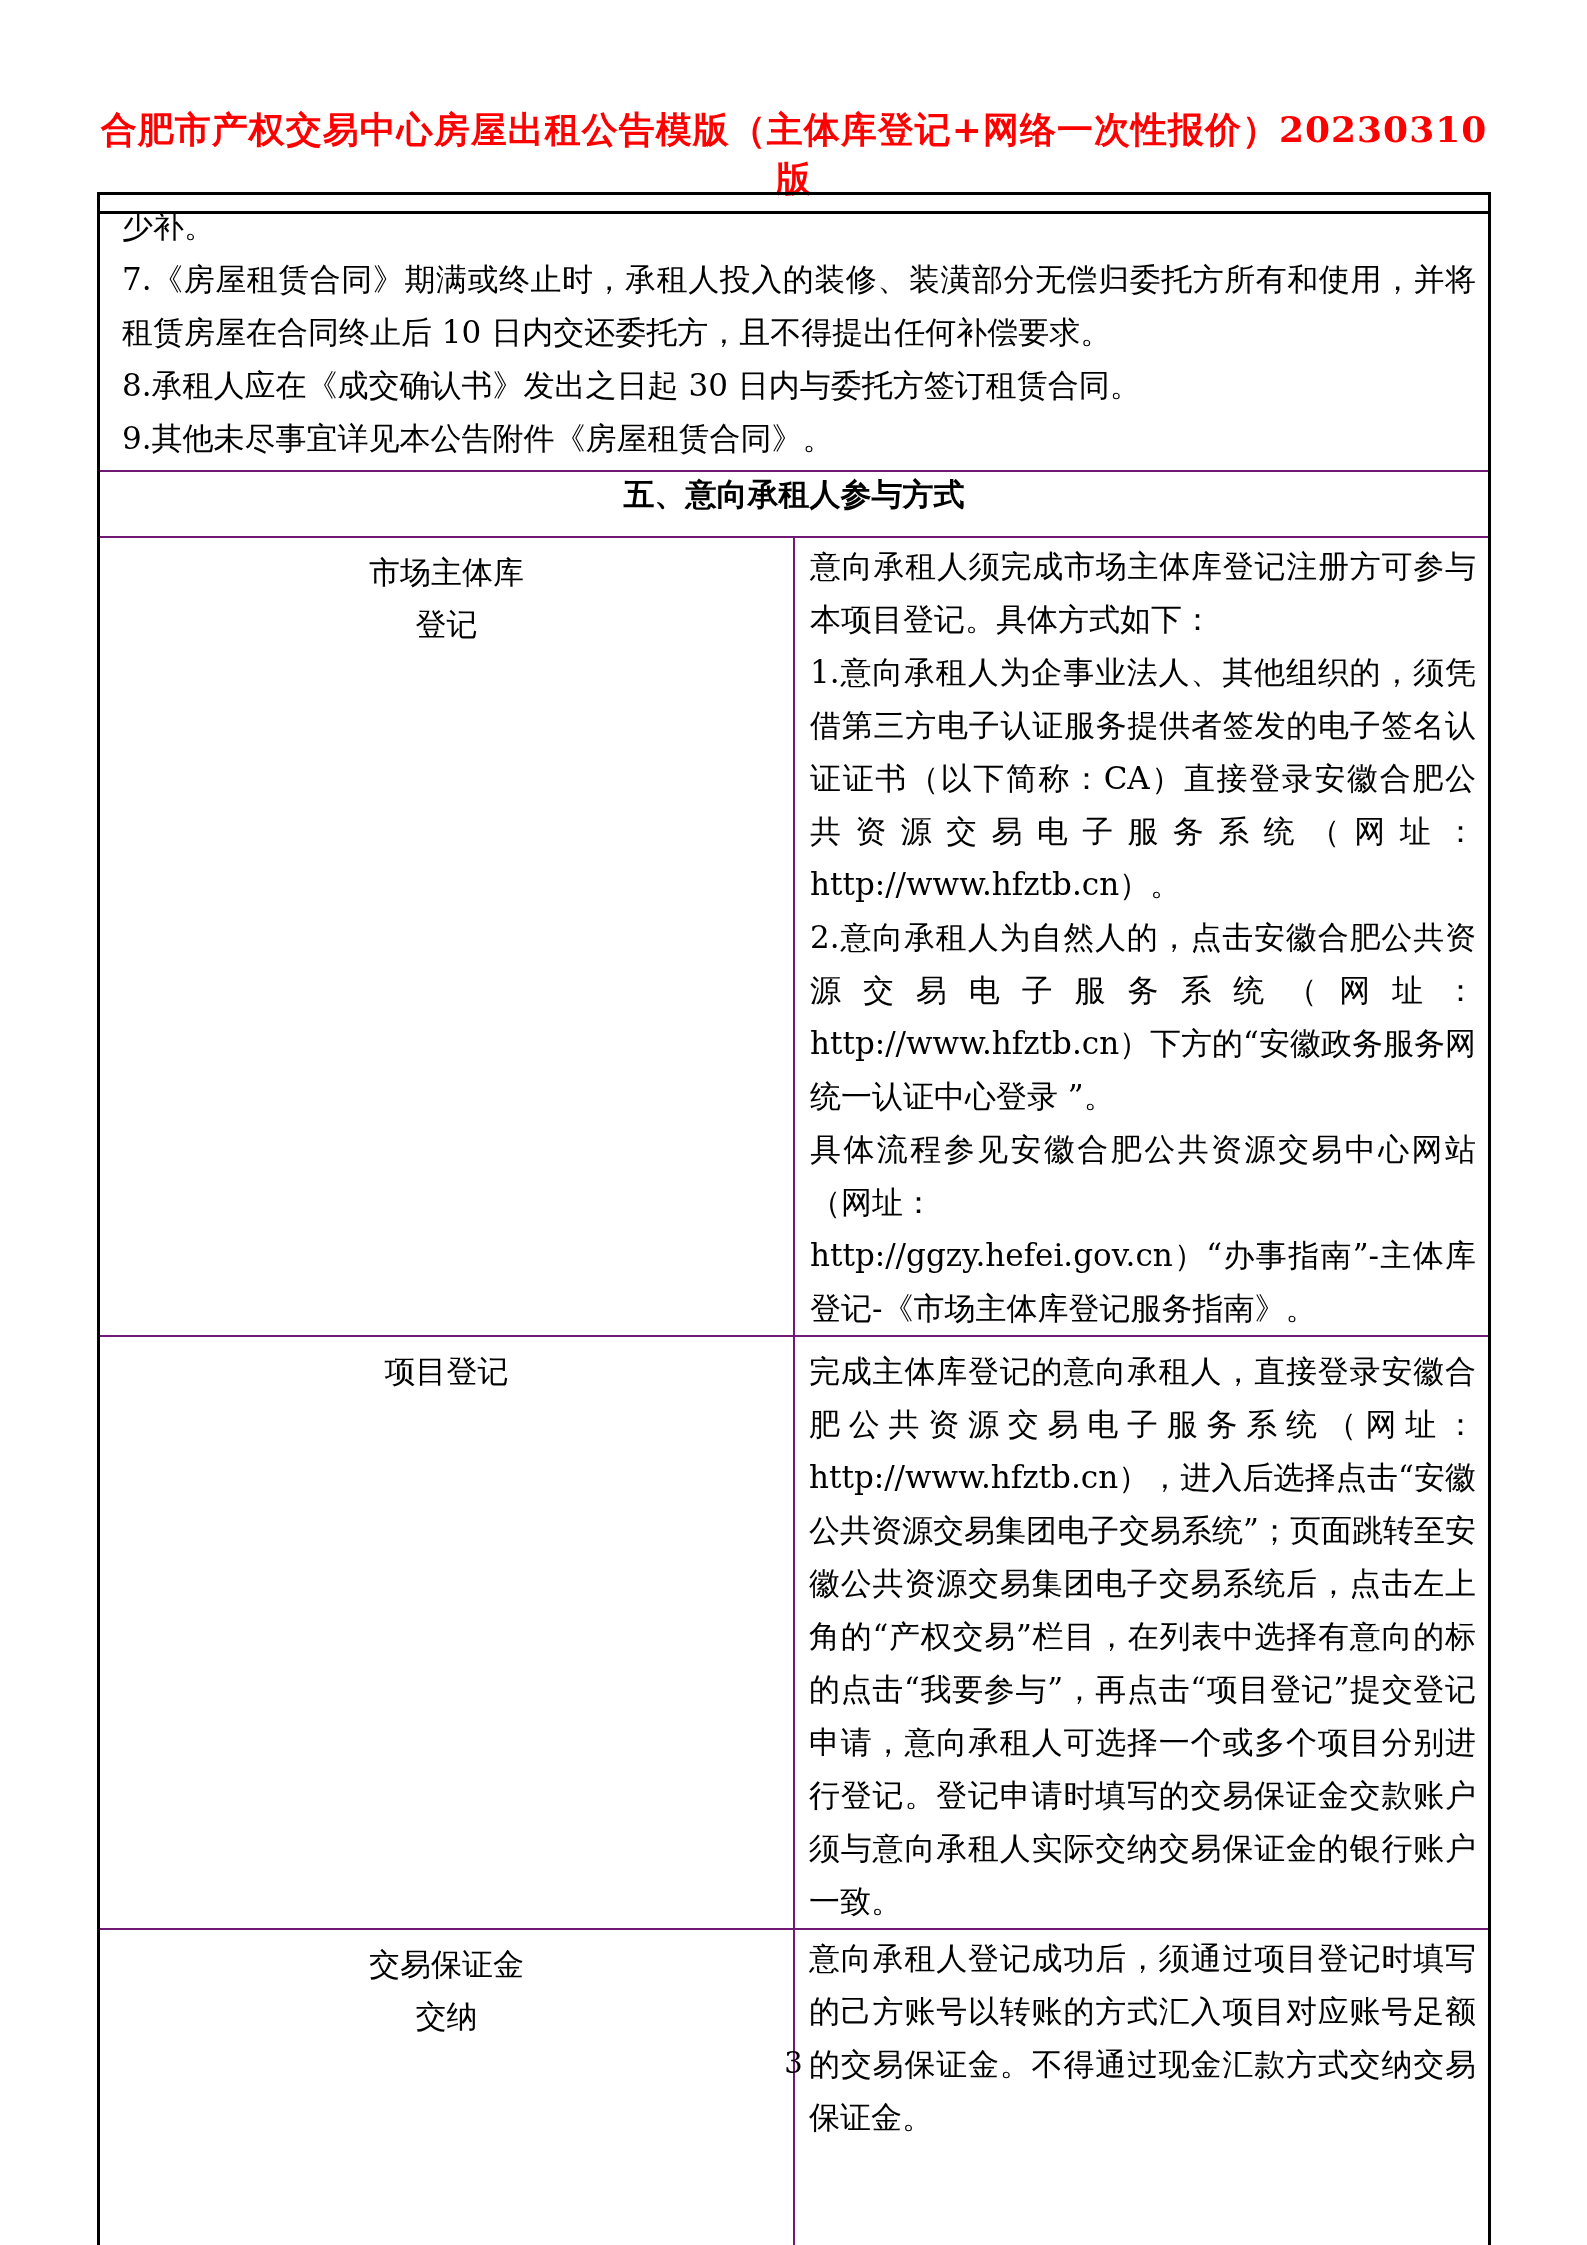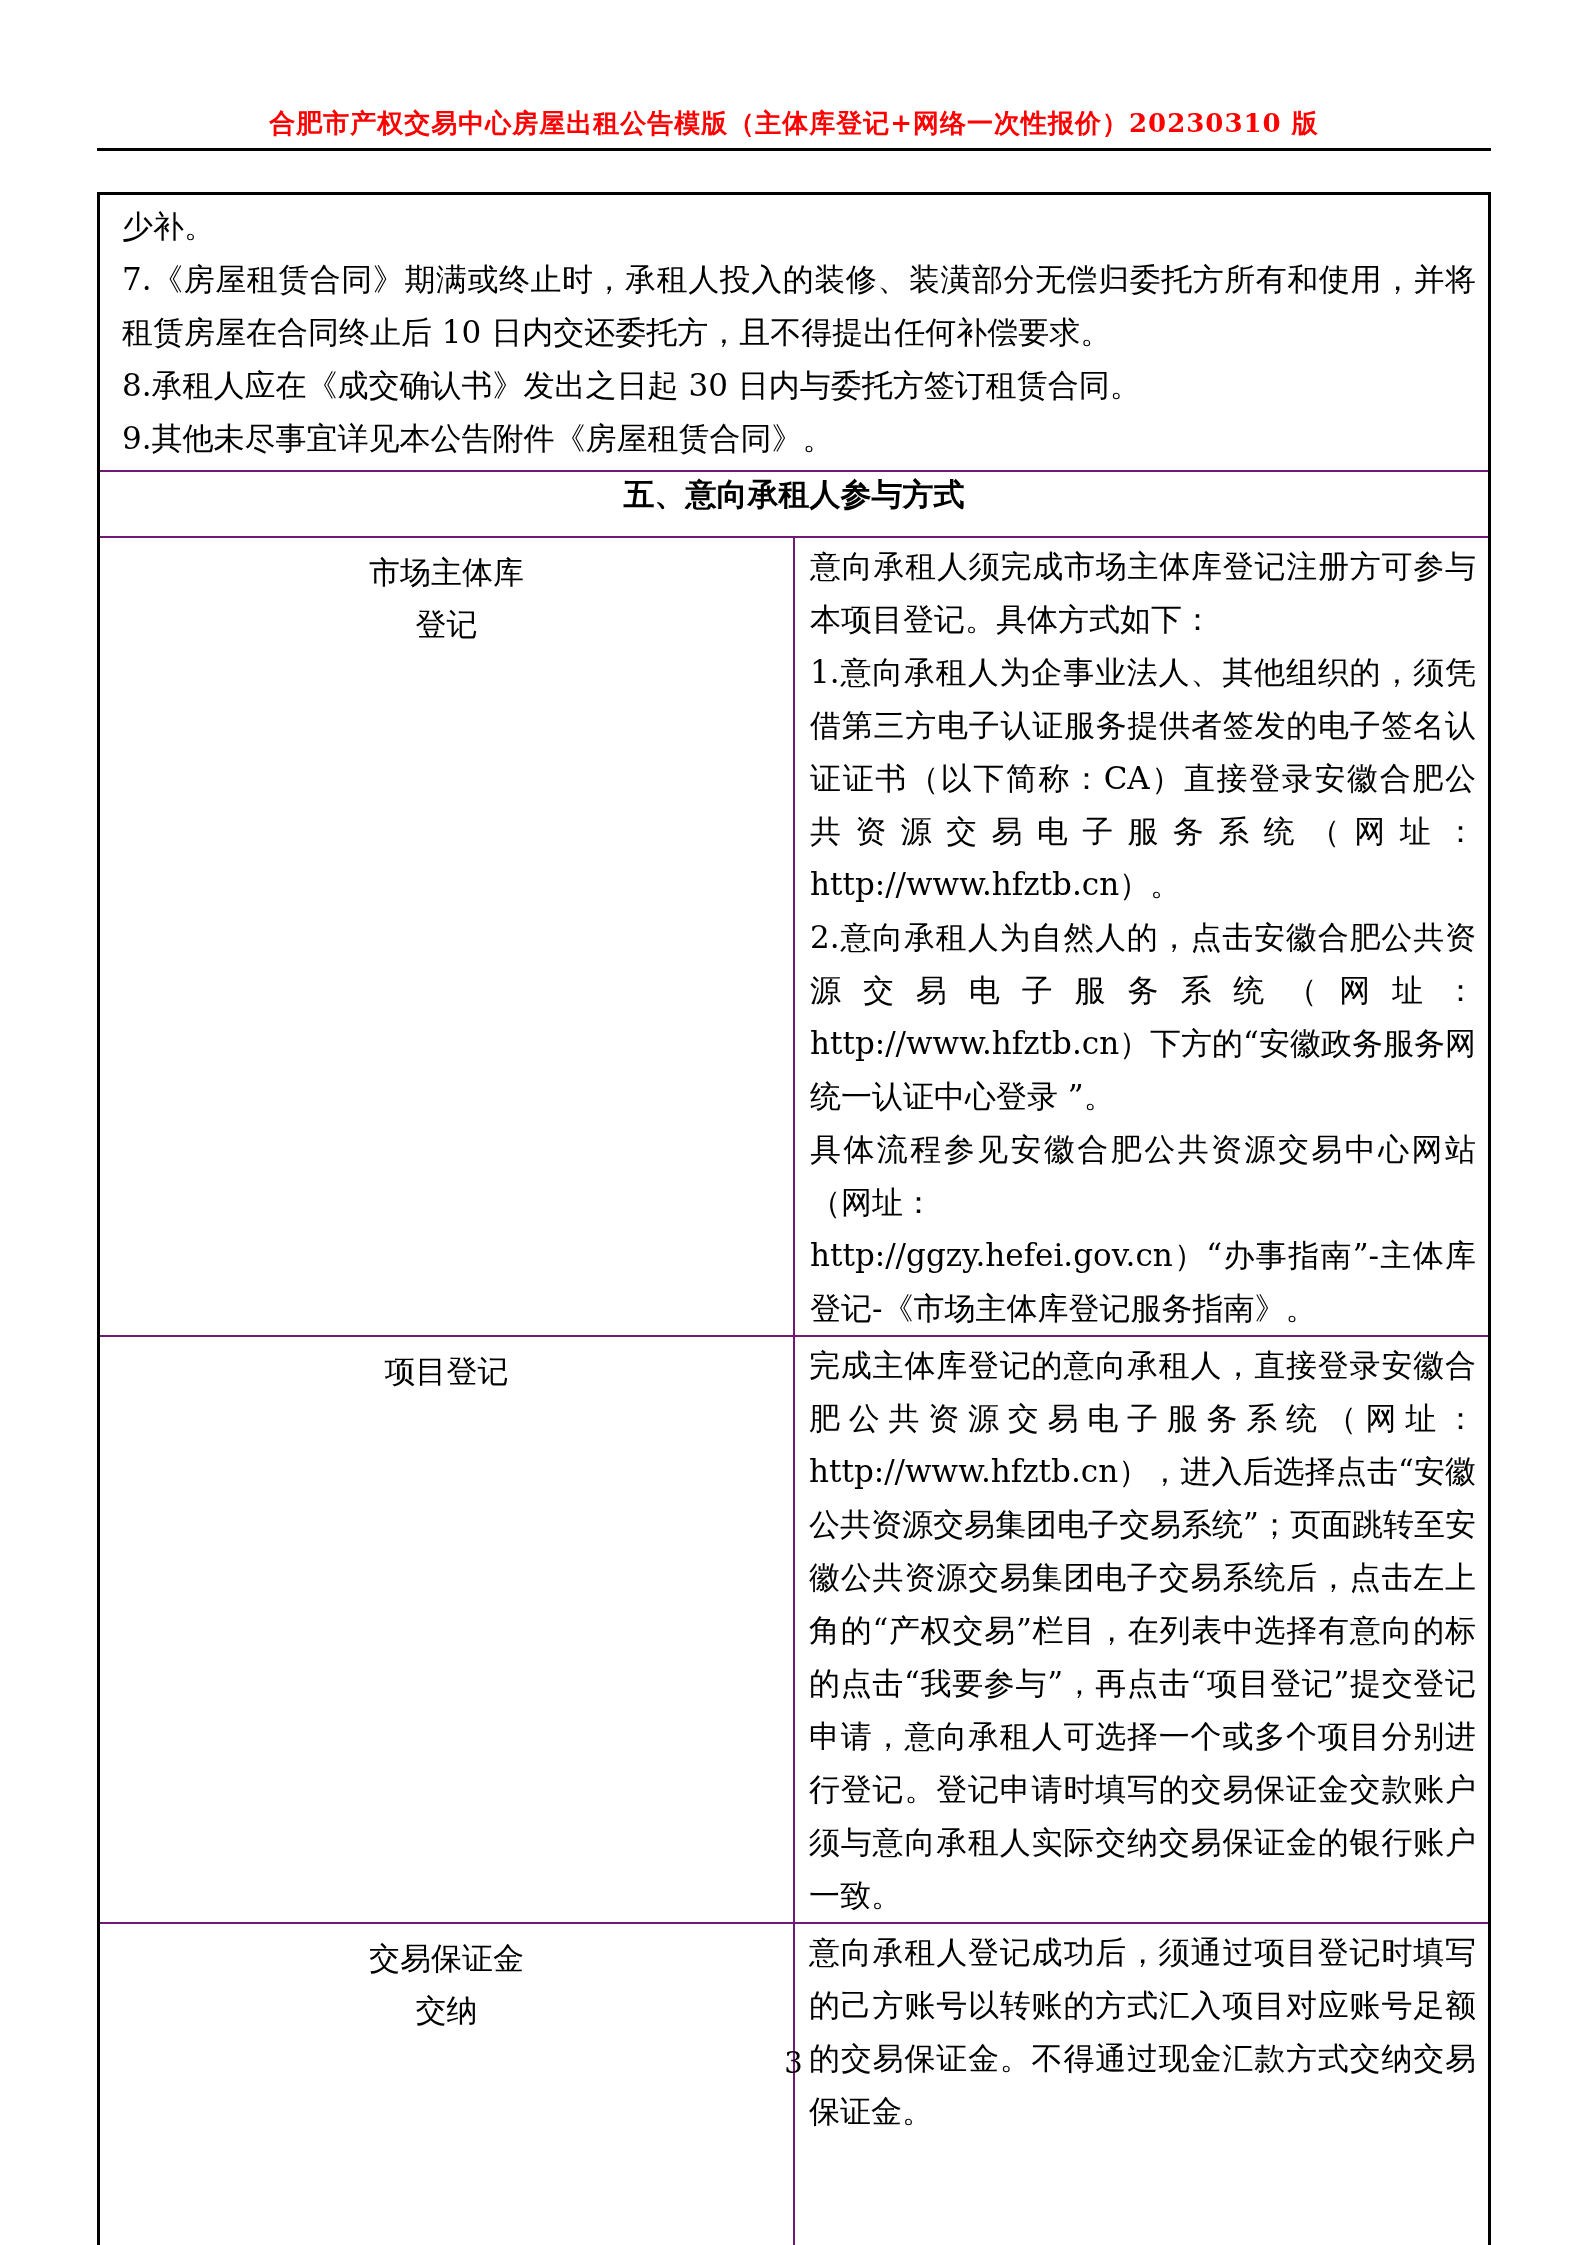--- a/index.html
+++ b/index.html
@@ -11,21 +11,21 @@
     font-family: "DejaVu Serif", "Liberation Serif", serif;
     color: #000000;
     overflow: hidden;
   }
   .doc-header {
     position: absolute;
     left: 97px;
     width: 1394px;
     top: 106px;
     text-align: center;
-    font-size: 26px;
+    font-size: 36px;
     font-weight: bold;
     color: #ff0000;
     padding-bottom: 7px;
     border-bottom: 3px solid #000000;
     letter-spacing: 1px;
   }
   .main-table {
     position: absolute;
     left: 97px;
     top: 192px;
@@ -60,21 +60,21 @@
     font-size: 31px;
     line-height: 52px;
     white-space: pre-line;
     padding: 8px 6px;
   }
   .r-intro   .content-cell { height: 270px; padding-left: 22px; }
   .r-h4      td { height: 48px; }
   .r-s4body  .content-cell { height: 163px; padding-top: 2px; }
   .r-h5      td { height: 60px; }
   .r-market  .content-cell { height: 482px; padding-top: 2px; padding-left: 15px; }
-  .r-project .content-cell { height: 372px; padding-top: 2px; }
+  .r-project .content-cell { height: 372px; padding-top: 8px; }
   .r-deposit .content-cell { height: 429px; padding-top: 2px; }
   .page-footer {
     position: absolute;
     top: 2046px;
     left: 0;
     width: 100%;
     text-align: center;
     font-size: 29px;
   }
 </style>

